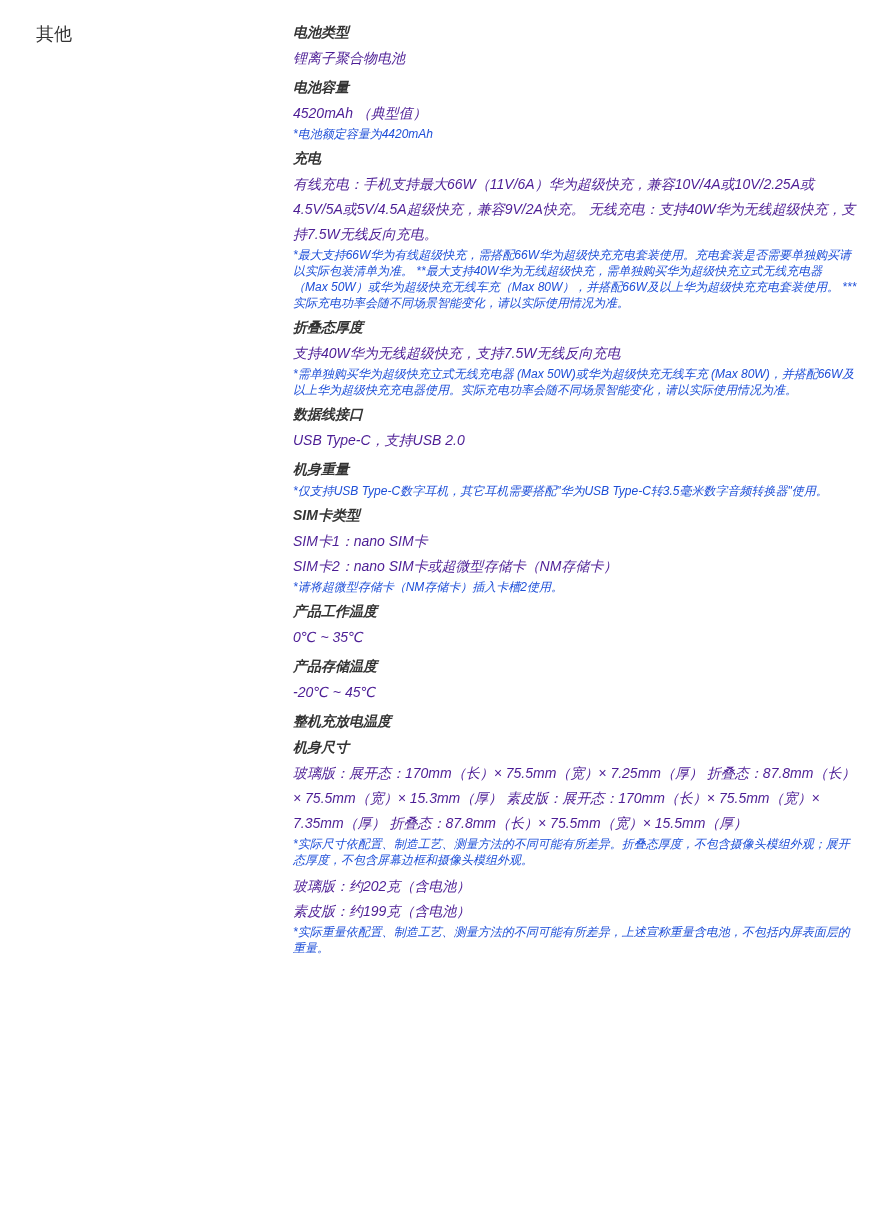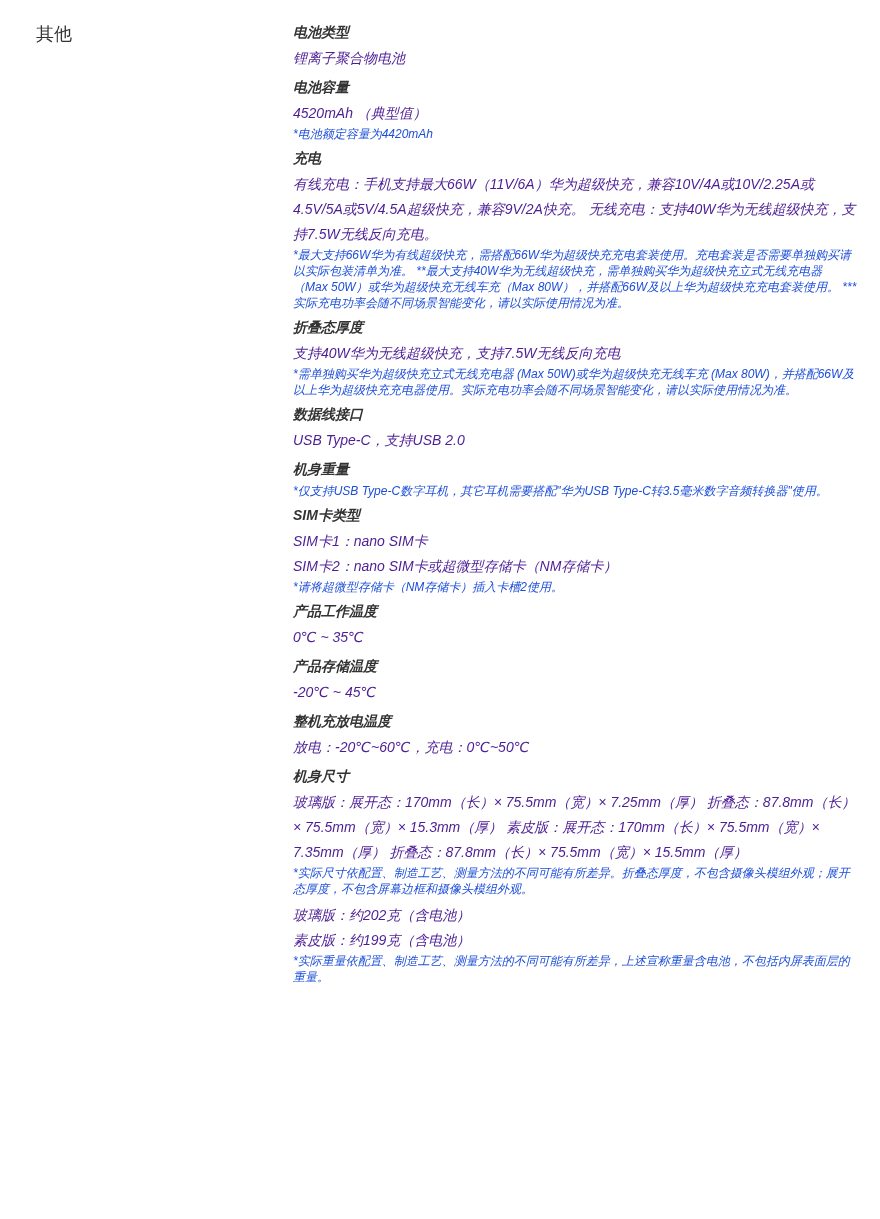--- a/index.html
+++ b/index.html
@@ -107,21 +107,20 @@
       <p class="v">0℃ ~ 35℃</p>
     </section>
 
     <section class="sec">
       <h3 class="t">产品存储温度</h3>
       <p class="v">-20℃ ~ 45℃</p>
     </section>
 
     <section class="sec">
       <h3 class="t">整机充放电温度</h3>
-      <p class="v">放电：-20℃~60℃，充电：0℃~50℃</p>
     </section>
 
     <section class="sec">
       <h3 class="t">机身尺寸</h3>
       <p class="v">玻璃版：展开态：170mm（长）× 75.5mm（宽）× 7.25mm（厚） 折叠态：87.8mm（长）× 75.5mm（宽）× 15.3mm（厚） 素皮版：展开态：170mm（长）× 75.5mm（宽）× 7.35mm（厚） 折叠态：87.8mm（长）× 75.5mm（宽）× 15.5mm（厚）</p>
       <p class="n">*实际尺寸依配置、制造工艺、测量方法的不同可能有所差异。折叠态厚度，不包含摄像头模组外观；展开态厚度，不包含屏幕边框和摄像头模组外观。</p>
     </section>
 
     <section class="sec">
       <p class="v">玻璃版：约202克（含电池）</p>

